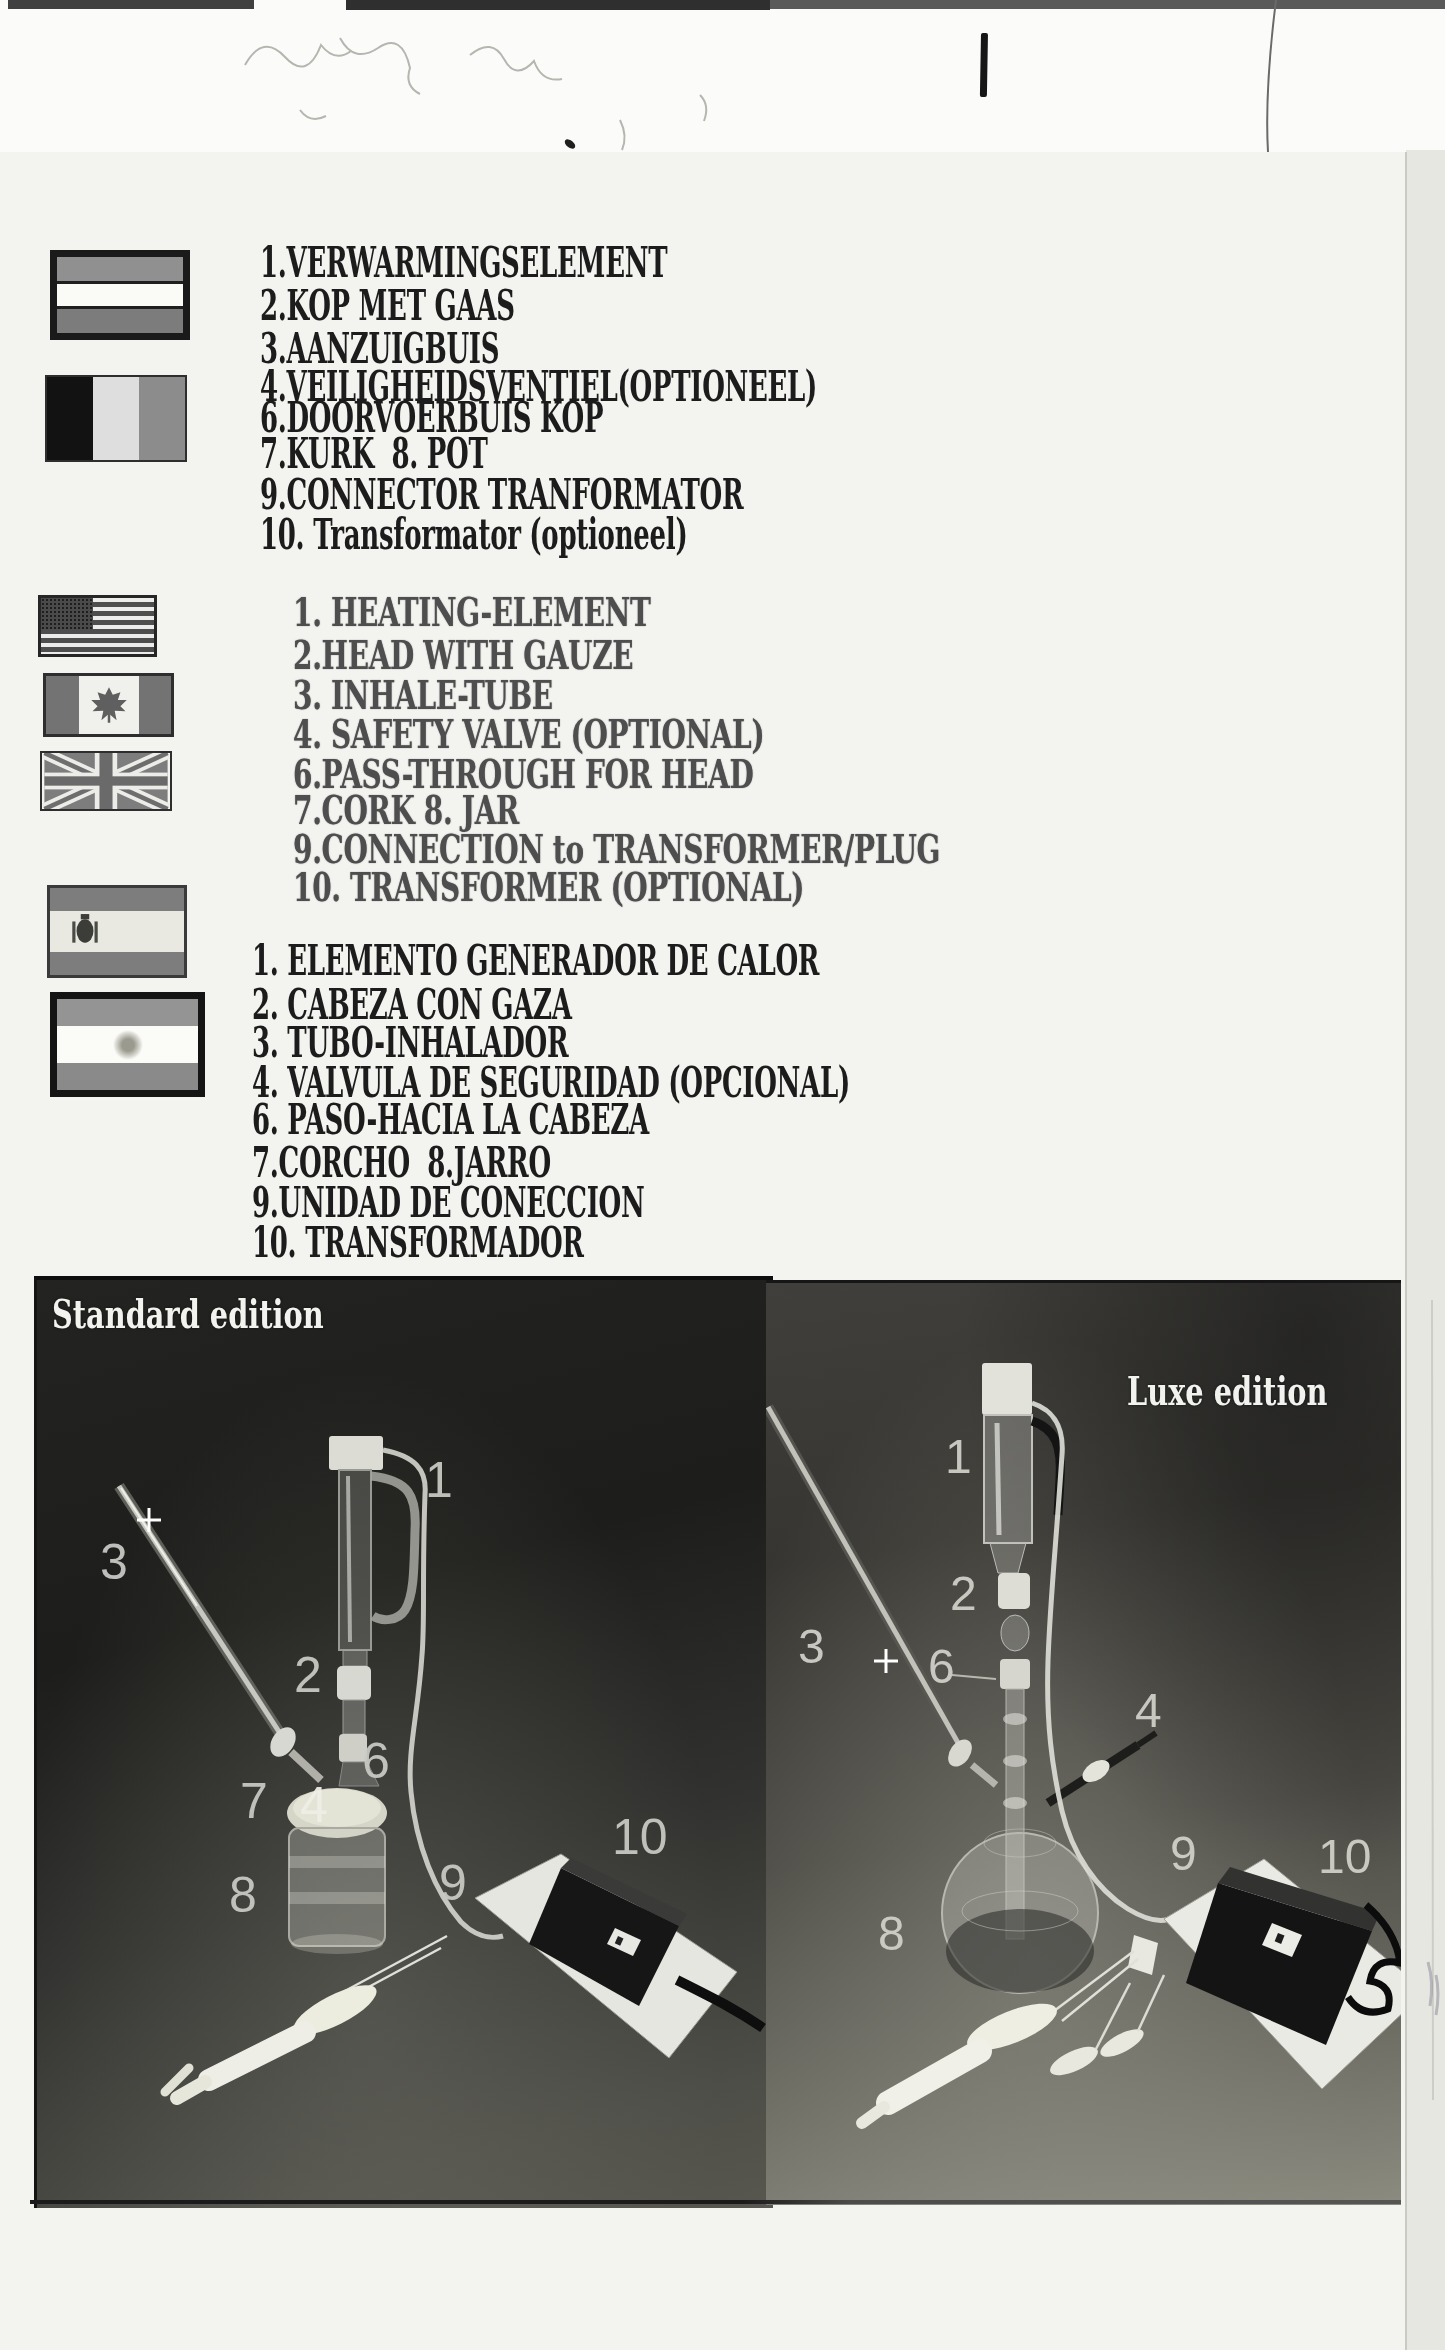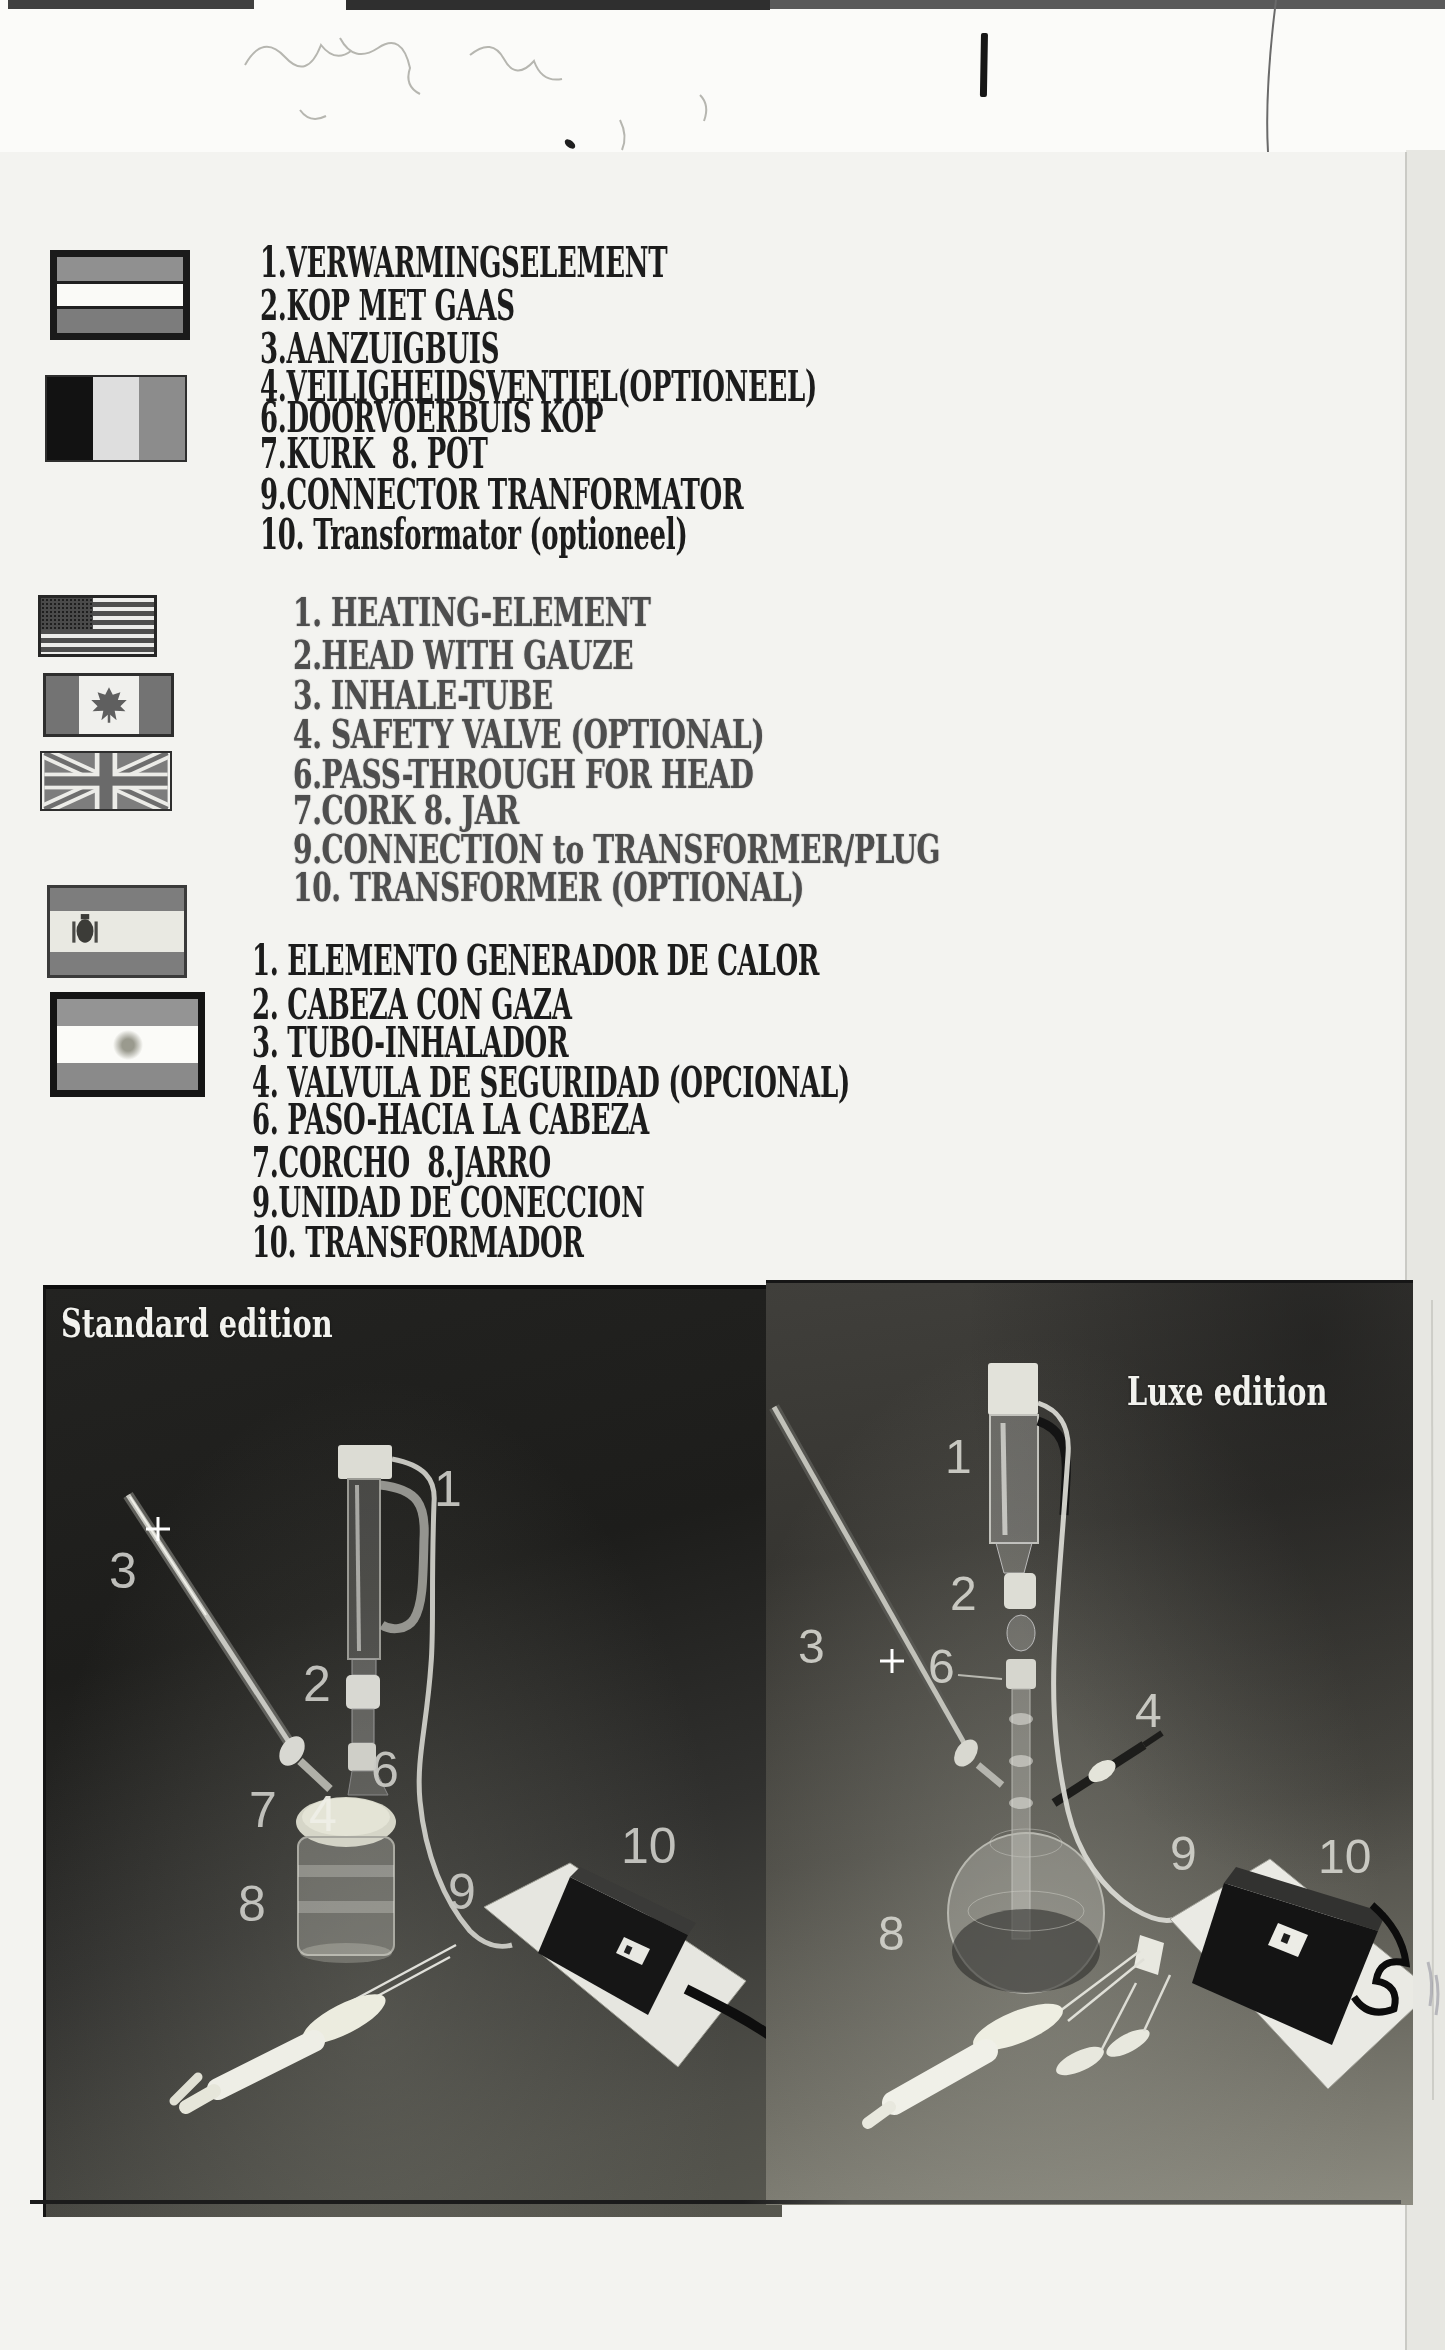--- a/index.html
+++ b/index.html
@@ -50,21 +50,21 @@
   .photo{position:absolute;overflow:hidden;}
   .photo svg.scene{position:absolute;left:0;top:0;width:100%;height:100%;}
   .photo-left{left:30px;top:1272px;width:736px;height:928px;border-top:4px solid #0d0d0d;border-left:3px solid #141414;
       background:
         radial-gradient(ellipse at 45% 78%, rgba(122,122,112,.38), transparent 62%),
         linear-gradient(165deg,#232321 0%,#1d1d1b 35%,#31312f 62%,#4e4e48 88%,#57574f 100%);}
   .photo-right{left:766px;top:1280px;width:635px;height:922px;border-top:3px solid #161616;
       background:
         radial-gradient(ellipse at 85% 6%, rgba(20,20,20,.55), transparent 45%),
         radial-gradient(ellipse at 42% 72%, rgba(152,152,142,.45), transparent 65%),
-        linear-gradient(172deg,#403f3b 0%,#363531 28%,#4b4a44 58%,#6e6d64 82%,#8c8b80 100%); padding-left: 12px;}
+        linear-gradient(172deg,#403f3b 0%,#363531 28%,#4b4a44 58%,#6e6d64 82%,#8c8b80 100%);}
   .pcap{position:absolute;font-family:"DejaVu Serif","Liberation Serif",serif;font-weight:bold;
         font-size:40px;line-height:1;color:#f2f2ee;white-space:pre;transform:scaleX(.72);
         transform-origin:0 0;text-shadow:0 0 3px rgba(0,0,0,.6);}
   .pnum{position:absolute;font-family:"Liberation Sans",sans-serif;font-weight:400;
         font-size:50px;line-height:1;color:#cbcbc6;opacity:.93;}
   .photo-right .pnum{font-size:48px;color:#d2d2cb;}
   .bottomline{position:absolute;left:30px;top:2200px;width:1371px;height:4px;
         background:linear-gradient(90deg,#1b1b1b 0 52%,#4c4c4a 60%,#555553 100%);}
 </style>
 </head>
@@ -168,21 +168,21 @@
   </div>
   <span class="lline" style="left:252px;top:940px">1. ELEMENTO GENERADOR DE CALOR</span>
   <span class="lline" style="left:252px;top:984px">2. CABEZA CON GAZA</span>
   <span class="lline" style="left:252px;top:1022px">3. TUBO-INHALADOR</span>
   <span class="lline" style="left:252px;top:1062px">4. VALVULA DE SEGURIDAD (OPCIONAL)</span>
   <span class="lline" style="left:252px;top:1099px">6. PASO-HACIA LA CABEZA</span>
   <span class="lline" style="left:252px;top:1142px">7.CORCHO  8.JARRO</span>
   <span class="lline" style="left:252px;top:1182px">9.UNIDAD DE CONECCION</span>
   <span class="lline" style="left:252px;top:1222px">10. TRANSFORMADOR</span>
 
-  <figure class="photo photo-left" style="margin:13px">
+  <figure class="photo photo-left" style="margin:4px">
     <svg class="scene" viewBox="0 0 736 928">
 
       <g>
         <rect x="292" y="156" width="54" height="34" rx="3" fill="#dcdcd4"></rect>
         <rect x="302" y="190" width="32" height="180" fill="rgba(205,205,200,.22)" stroke="#9a9a94" stroke-width="2"></rect>
         <line x1="311" y1="196" x2="313" y2="362" stroke="rgba(245,245,240,.55)" stroke-width="4"></line>
         <path d="M334,196 C372,200 380,216 378,250 C377,290 377,315 368,330 C361,341 345,342 336,336" fill="none" stroke="#a8a8a2" stroke-width="9" opacity=".85"></path>
       </g>
 
       <g>

